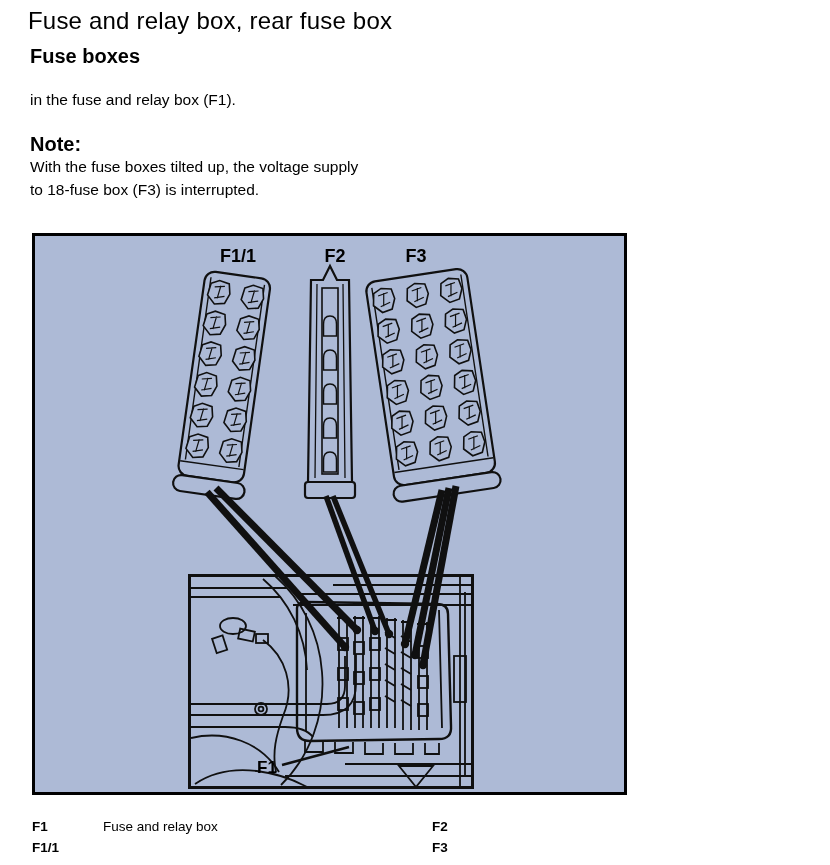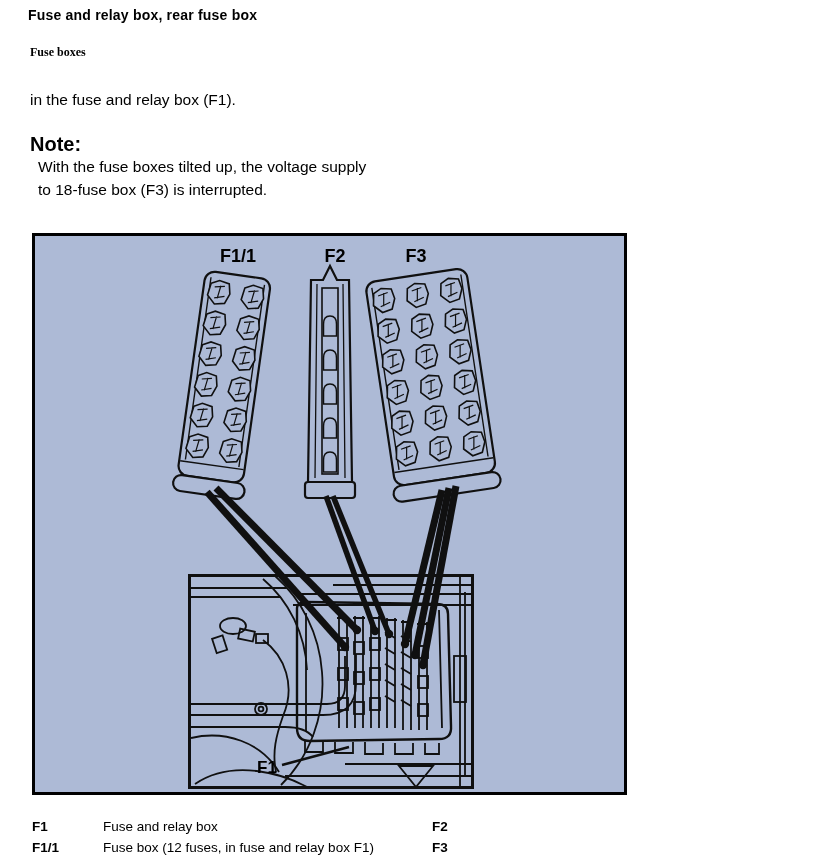--- a/index.html
+++ b/index.html
@@ -4,22 +4,22 @@
 <style>
   :root { --panel-bg:#adbad6; --line:#101010; }
   html,body { margin:0; padding:0; }
   body {
     width:830px; height:865px; position:relative;
     background:#ffffff; color:#000;
     font-family:"Liberation Sans", sans-serif;
     overflow:hidden;
   }
   .abs { position:absolute; }
-  .page-title { left:28px; top:7px; font-size:14px; font-weight:bold; letter-spacing:.2px; }
-  .sec-heading { left:30px; top:45px; font-size:12px; font-weight:bold;font-family:Liberation Serif, serif; }
+  .page-title { left:28px; top:7px; font-size:24px; font-weight:normal; letter-spacing:.2px; }
+  .sec-heading { left:30px; top:45px; font-size:20px; font-weight:bold; }
   .body-text { left:30px; font-size:15.5px; line-height:23px; }
   .note-heading { left:30px; top:133px; font-size:20px; font-weight:bold; }
   .diagram-panel {
     left:32px; top:233px; width:589px; height:556px;
     background:var(--panel-bg); border:3px solid #000; box-sizing:content-box;
   }
   .diagram-panel svg { display:block; }
   .lineart { fill:none; stroke:var(--line); }
   .fillbg  { fill:var(--panel-bg); stroke:var(--line); }
   .solid   { fill:var(--line); stroke:none; }
@@ -32,21 +32,21 @@
 </style>
 </head>
 <body>
 
 <div class="abs page-title">Fuse and relay box, rear fuse box</div>
 <div class="abs sec-heading">Fuse boxes</div>
 <div class="abs body-text" style="top:64px;">
   <span style="display:block;margin-top:24px;">in the fuse and relay box (F1).</span>
 </div>
 <div class="abs note-heading">Note:</div>
-<div class="abs body-text" style="top:155px;margin-left:8px;">
+<div class="abs body-text" style="top:155px;">
   <span style="display:block;">With the fuse boxes tilted up, the voltage supply</span>
   <span style="display:block;">to 18-fuse box (F3) is interrupted.</span>
 </div>
 
 <div class="abs diagram-panel">
 <svg width="589" height="556" viewBox="0 0 589 556">
   <defs>
     <g id="fuseGlyph">
       <path class="fillbg" stroke-width="1.6" d="M2 4 L10 0 L20 2 L22 12 L18 22 L8 24 L0 16 Z"></path>
       <path class="lineart" stroke-width="1.2" d="M6 7 L16 5 M7 18 L17 15 M12 5 L10 18"></path>
@@ -198,15 +198,14 @@
 </svg>
 </div>
 
 <div class="abs legend-row" style="top:819px;">
   <span class="legend-key lk-left">F1</span>
   <span class="legend-desc ld-left">Fuse and relay box</span>
   <span class="legend-key lk-right">F2</span>
 </div>
 <div class="abs legend-row" style="top:840px;">
   <span class="legend-key lk-left">F1/1</span>
-  <span class="legend-desc ld-left">Fuse box (12 fuses, in fuse and relay box F1)</span>
   <span class="legend-key lk-right">F3</span>
 </div>
 
 </body></html>

